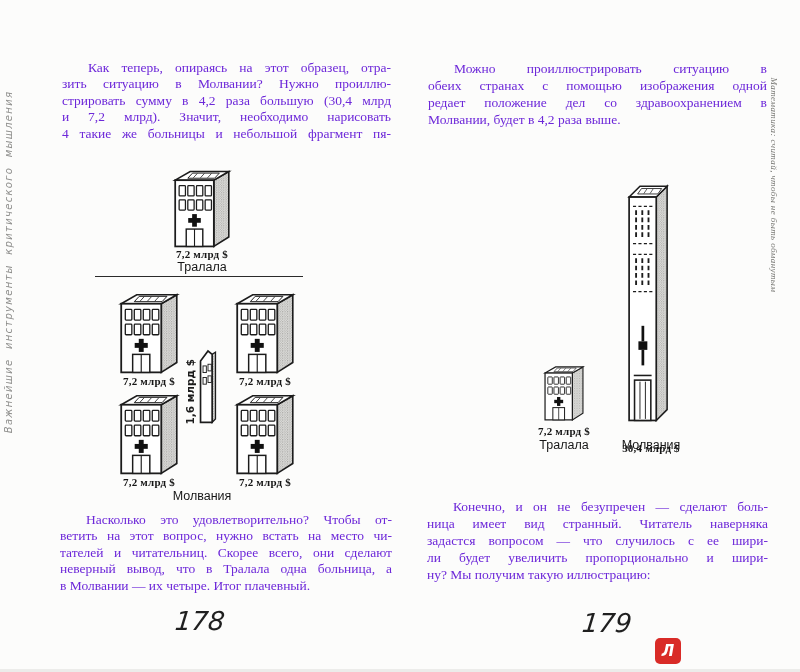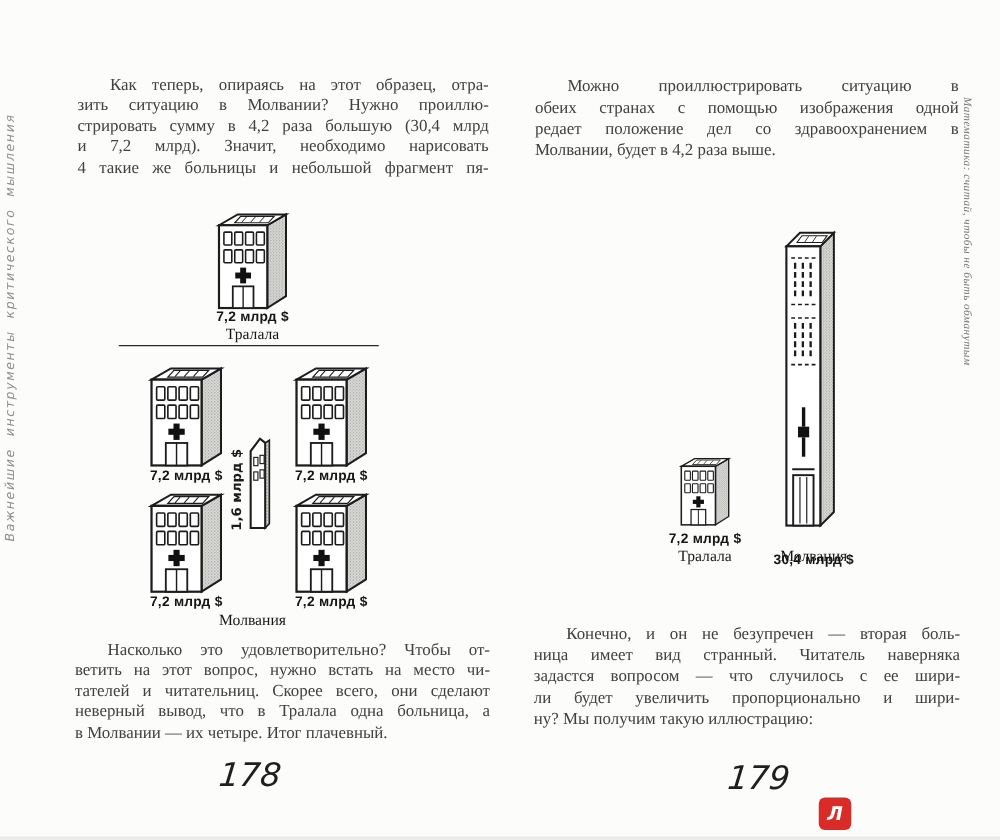--- a/index.html
+++ b/index.html
@@ -2,28 +2,28 @@
 <html><head>
 <meta charset="utf-8">
 <style>
   html,body{margin:0;padding:0;}
   body{background:#ffffff;}
   .stage{
     position:relative;width:800px;height:672px;overflow:hidden;
     background:#fcfcfb;color:#1c1c1c;
     font-family:"Liberation Serif",serif;
   }
-  .para{position:absolute;font-size:13.5px;line-height:16.4px;color:#404040;}
+  .para{position:absolute;font-size:13.5px;line-height:16.4px;color:#6d28d9;}
   .tline{text-align:justify;text-align-last:justify;white-space:nowrap;overflow:hidden;}
   .tline.first{text-indent:26px;}
   .tline.last{text-align-last:left;}
   .rp .tline{line-height:17px;}
   .figlabel{position:absolute;text-align:center;color:#161616;}
-  .amt{font-family:Liberation Sans, sans-serif;font-weight:bold;font-size:11px;letter-spacing:0.2px;text-align:center;}
-  .country{font-family:Liberation Serif, serif;font-size:12.5px;}
+  .amt{font-family:Liberation Serif, serif;font-weight:bold;font-size:11px;letter-spacing:0.2px;text-align:center;}
+  .country{font-family:Liberation Sans, sans-serif;font-size:12.5px;}
   .divider{position:absolute;border-top:1.6px solid #2a2a2a;}
   .pageno{
     position:absolute;text-align:center;
     font-family:"DejaVu Sans",sans-serif;font-style:italic;font-size:26px;
     color:#1f1f1f;transform:skewX(-6deg);
   }
   .bsvg{position:absolute;}
   .rot-label{
     position:absolute;text-align:center;
     font-family:"DejaVu Sans",sans-serif;font-weight:bold;font-size:10.5px;
@@ -196,21 +196,21 @@
     <svg class="bsvg" style="left:625px;top:180px;" width="47" height="242">
         <use href="#sym-tall"></use>
       </svg>
 
     <div class="figlabel amt" style="left:520px;top:425px;width:88px;">7,2 млрд $</div>
     <div class="figlabel country" style="left:520px;top:438px;width:88px;">Тралала</div>
     <div class="figlabel amt" style="left:607px;top:442px;width:88px;">30,4 млрд $</div>
     <div class="figlabel country" style="left:607px;top:438px;width:88px;">Молвания</div>
 
     <div class="para" style="left:427px;top:498px;width:341px;">
-        <div class="tline first">Конечно, и он не безупречен — вторая боль-</div>
+        <div class="tline first">Конечно, и он не безупречен — сделают боль-</div>
         <div class="tline">ница имеет вид странный. Читатель наверняка</div>
         <div class="tline">задастся вопросом — что случилось с ее шири-</div>
         <div class="tline">ли будет увеличить пропорционально и шири-</div>
         <div class="tline last">ну? Мы получим такую иллюстрацию:</div>
       </div>
 
     <div class="pageno" style="left:577px;top:608px;width:60px;">179</div>
 
     <div class="watermark" style="background-color: rgb(217, 43, 39);">
       <span>Л</span>

